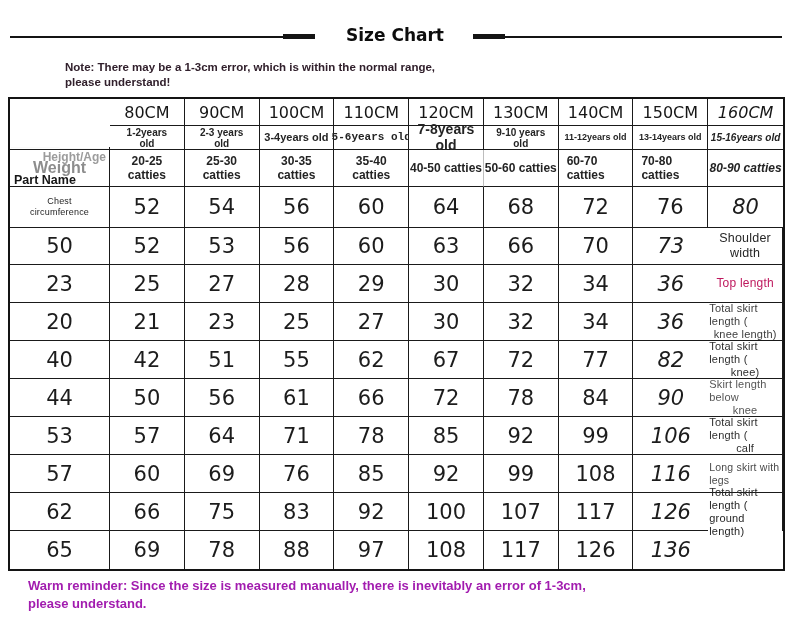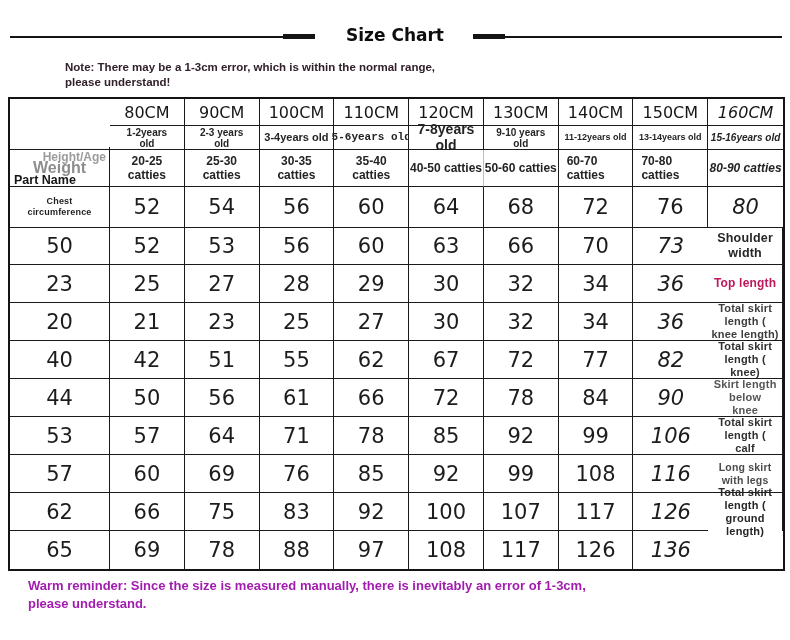--- a/index.html
+++ b/index.html
@@ -28,21 +28,21 @@
      background:#fff;min-width:0;}
   .last-col{border-right:none;font-style:italic;}
   .last-row{border-bottom:none;}
   .line{display:block;}
   .cm{font-family:"DejaVu Sans","Liberation Sans",sans-serif;font-size:16px;color:#161616;}
   .age{font-weight:bold;color:#242424;line-height:1.1;text-align:center;white-space:nowrap;}
   .wt{font-weight:bold;font-size:12px;color:#242424;line-height:1.2;text-align:center;white-space:nowrap;}
   .wleft{align-items:flex-start;padding-left:8px;text-align:left;}
   .faint-right{border-right-color:#bdbdbd;}
   .wlabel{font-size:16px;font-weight:bold;color:#8d8d8d;}
-  .rlabel{font-weight:bold;line-height:1.2;text-align:center;padding:0 1px;letter-spacing:0.2px;}
+  .rlabel{font-weight:normal;line-height:1.2;padding:0 1px;letter-spacing:0.2px;}
   .val{font-family:"DejaVu Sans","Liberation Sans",sans-serif;font-size:21px;color:#1c1c1c;}
   .corner{position:relative;}
   .diag{position:absolute;left:0;top:0;width:100%;height:100%;}
   .diag line{stroke:#3a3a3a;stroke-width:1.3;}
   .corner-top{position:absolute;top:3px;right:3px;color:#9c9c9c;font-weight:bold;font-size:12px;}
   .corner-bottom{position:absolute;top:26px;left:4px;color:#161616;font-weight:bold;font-size:12.5px;}
 </style>
 </head>
 <body>
 

